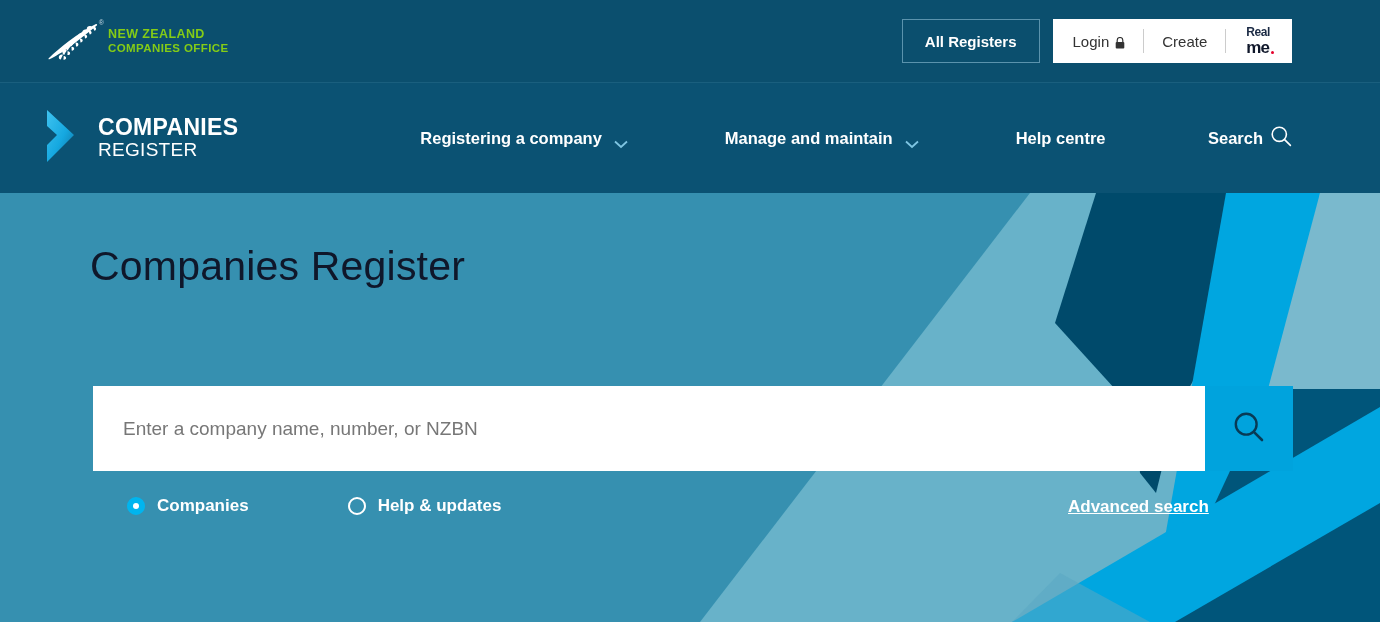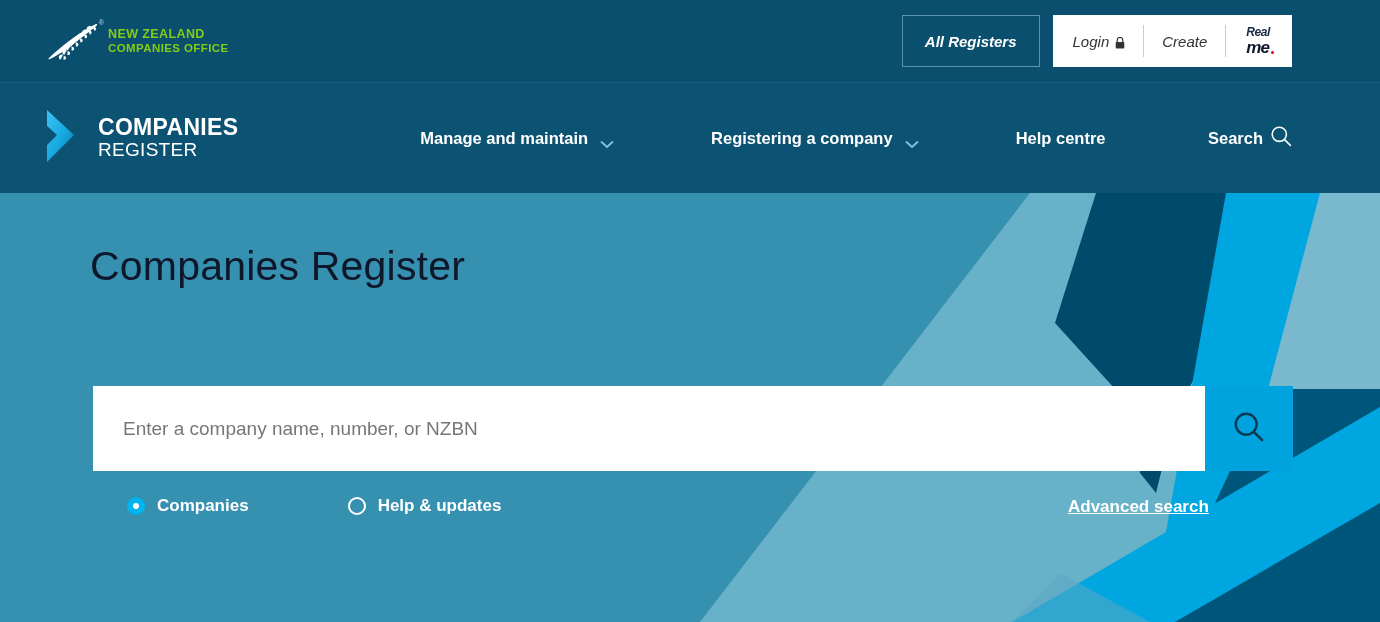--- a/index.html
+++ b/index.html
@@ -42,22 +42,21 @@
     letter-spacing: .4px;
   }
   .brand-words .l1 { font-size: 12.5px; font-weight: bold; display: block; }
   .brand-words .l2 { font-size: 11.5px; font-weight: bold; display: block; }
 
   .topbar-right {
     margin-left: auto;
     margin-right: 88px;
     display: flex;
     align-items: stretch;
-    height: 52px;
-    font-style: italic;
+    height: 44px;
   }
   .all-registers-btn {
     border: 1px solid #5b93ad;
     color: #ffffff;
     font-size: 15px;
     font-weight: bold;
     padding: 0 22px;
     display: flex; align-items: center; justify-content: center;
     background: transparent;
     cursor: pointer;
@@ -268,30 +267,30 @@
       </span>
       <span class="reg-logo-text">
         <span class="rl1">COMPANIES</span>
         <span class="rl2">REGISTER</span>
       </span>
     </div>
 
     <div class="nav-links">
 
       <div class="nav-link">
-        <span>Manage and maintain</span>
+        <span>Registering a company</span>
         <span class="chev-down">
           <svg width="14" height="9" viewBox="0 0 14 9">
               <path d="M1 1.5 L7 7 L13 1.5" fill="none" stroke="#7fc5e2" stroke-width="1.8"></path>
             </svg>
         </span>
       </div>
 
       <div class="nav-link">
-        <span>Registering a company</span>
+        <span>Manage and maintain</span>
         <span class="chev-down">
           <svg width="14" height="9" viewBox="0 0 14 9">
               <path d="M1 1.5 L7 7 L13 1.5" fill="none" stroke="#7fc5e2" stroke-width="1.8"></path>
             </svg>
         </span>
       </div>
 
       <div class="nav-link">
         <span>Help centre</span>
       </div>

